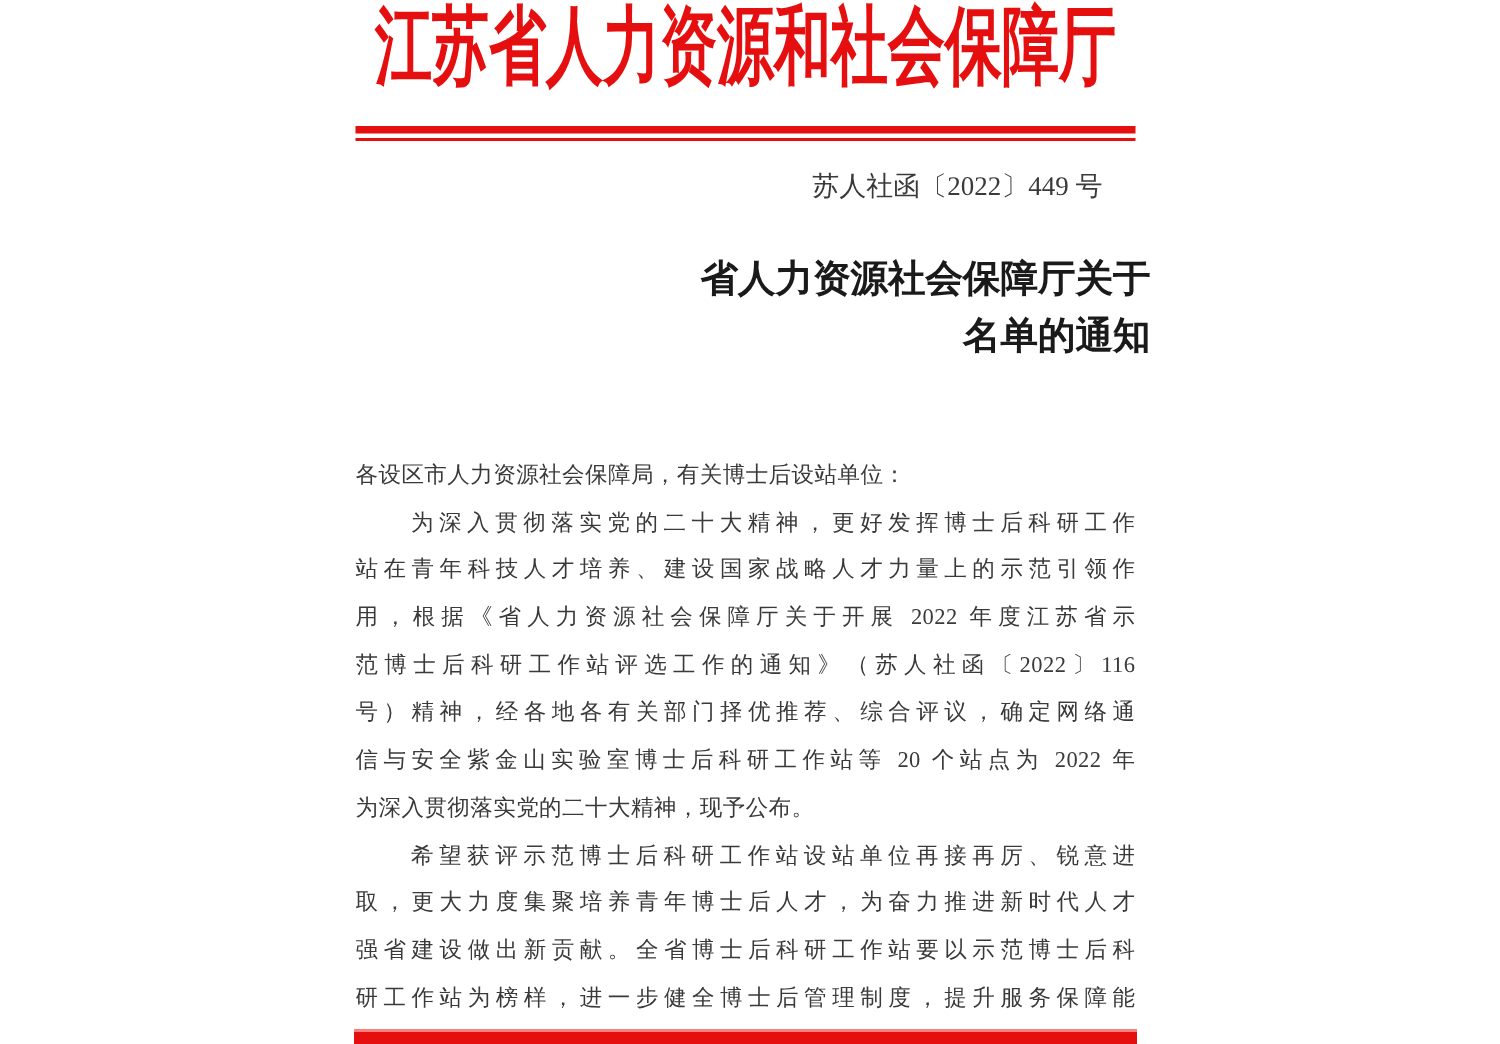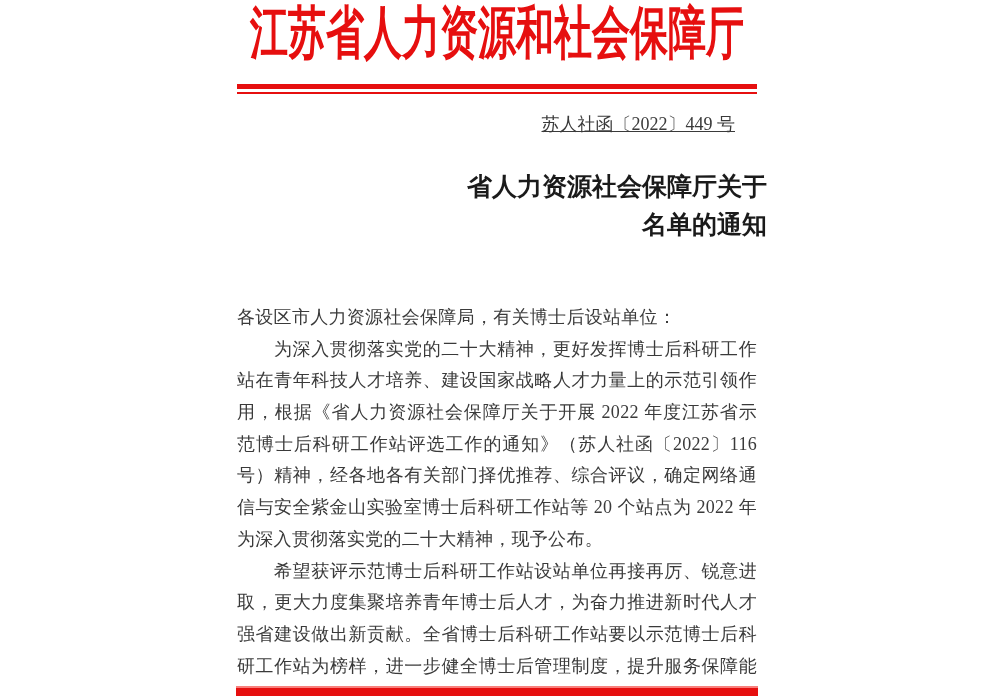--- a/index.html
+++ b/index.html
@@ -58,39 +58,38 @@
     background: var(--red, #e60f0f);
   }
   .doc-number {
     position: absolute;
     top: 111px;
     right: 22px;
     font-size: 18px;
     line-height: 26px;
     color: var(--body-text, #3a3a3a);
     white-space: nowrap;
-    text-decoration: underline;
   }
   .title {
     position: absolute;
     top: 168px;
     left: -10px;
     right: -10px;
     text-align: right;
     font-size: 25px;
     line-height: 38px;
     font-weight: bold;
     color: var(--title-text, #1a1a1a);
   }
   .body-text {
     position: absolute;
     top: 302px;
     left: 0;
     width: 520px;
-    font-size: 18px;
+    font-size: 15px;
     color: var(--body-text, #3a3a3a);
   }
   .line {
     height: 31.7px;
     line-height: 31.7px;
     overflow: hidden;
     text-align: justify;
     text-align-last: left;
     letter-spacing: 0.3px;
   }

